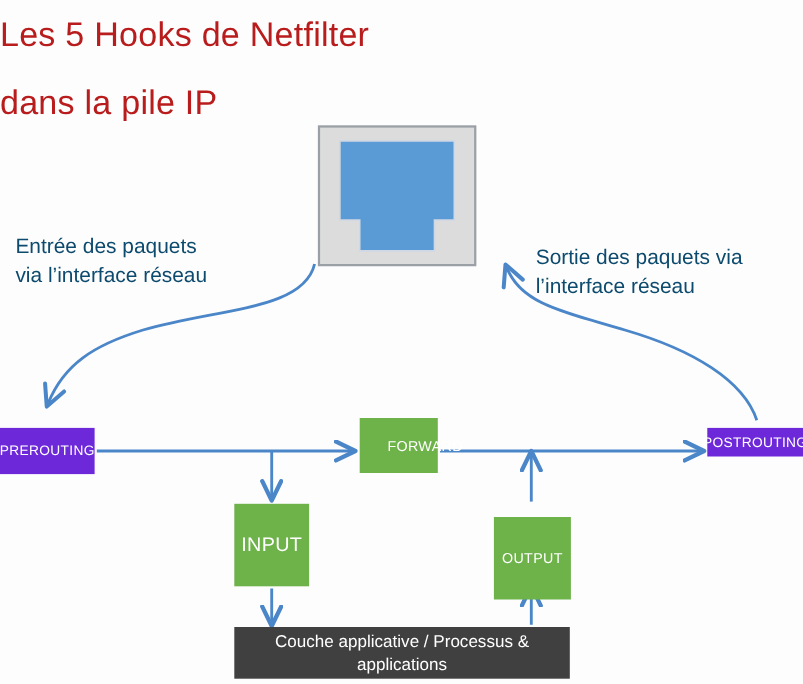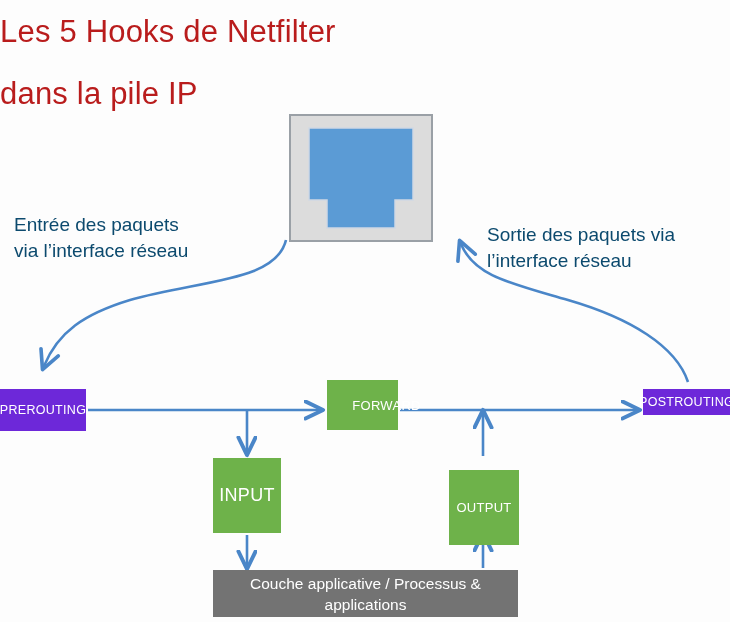--- a/index.html
+++ b/index.html
@@ -35,21 +35,21 @@
   .caption.right{left:487px;top:222px;width:235px;text-align:left;}
 
   
   .box{
     position:absolute;box-sizing:border-box;
     display:flex;align-items:center;justify-content:center;
     color:#ffffff;text-align:center;
   }
   .box-orange{background:#6d28d9;}
   .box-green{background:#6EB24A;}
-  .box-blue{background:#737373;}
+  .box-blue{background:#404040;}
 
   .box-prerouting{left:0px;top:389px;width:86px;height:42px;font-size:12.5px;letter-spacing:.3px;}
   .box-postrouting{left:643px;top:389px;width:87px;height:26px;font-size:12.5px;letter-spacing:.3px;}
   .box-forward{left:327px;top:380px;width:71px;height:50px;font-size:13px;letter-spacing:.3px;padding-left:48px;}
   .box-input{left:213px;top:458px;width:68px;height:75px;font-size:18px;letter-spacing:.3px;}
   .box-output{left:449px;top:470px;width:70px;height:75px;font-size:13px;letter-spacing:.3px;}
   .box-appli{
     left:213px;top:570px;width:305px;height:47px;
     font-size:15.5px;line-height:21px;padding:0 10px;
   }

